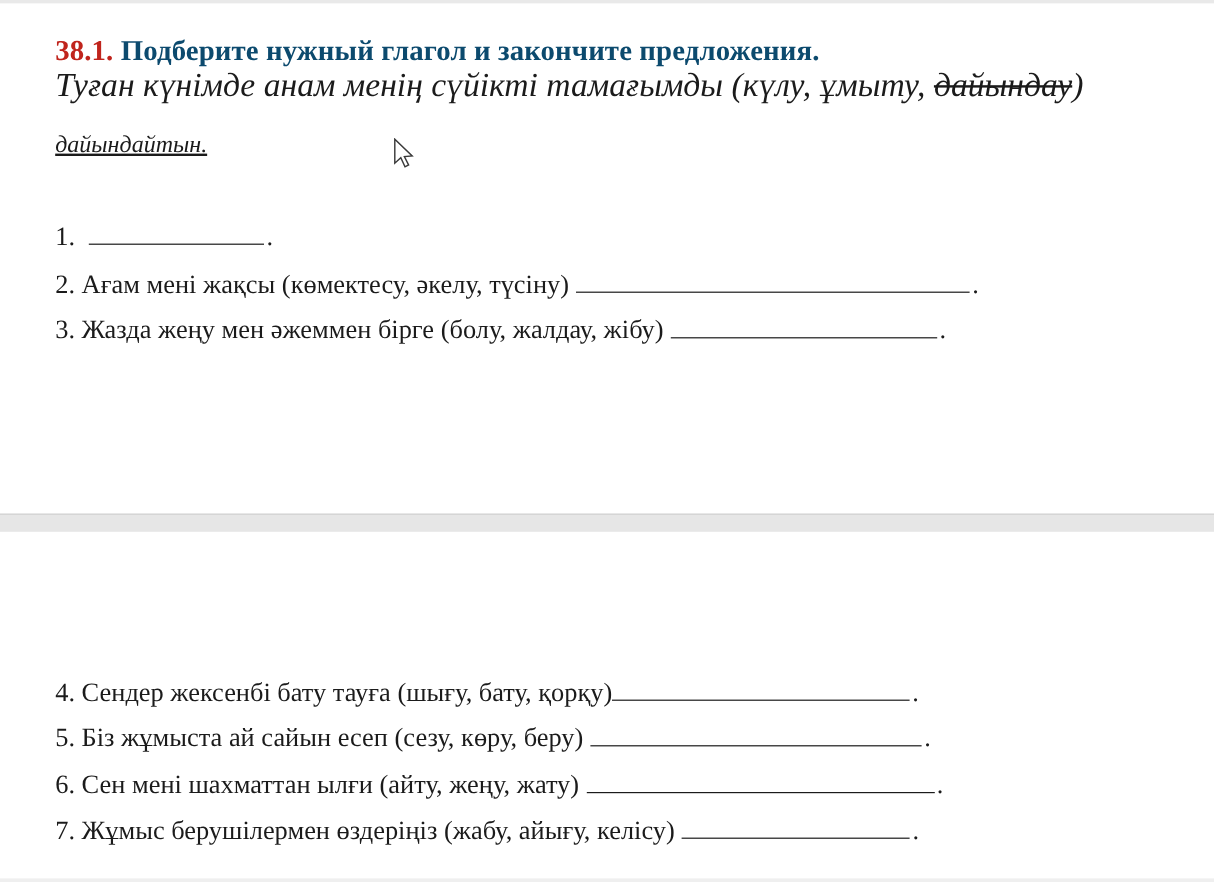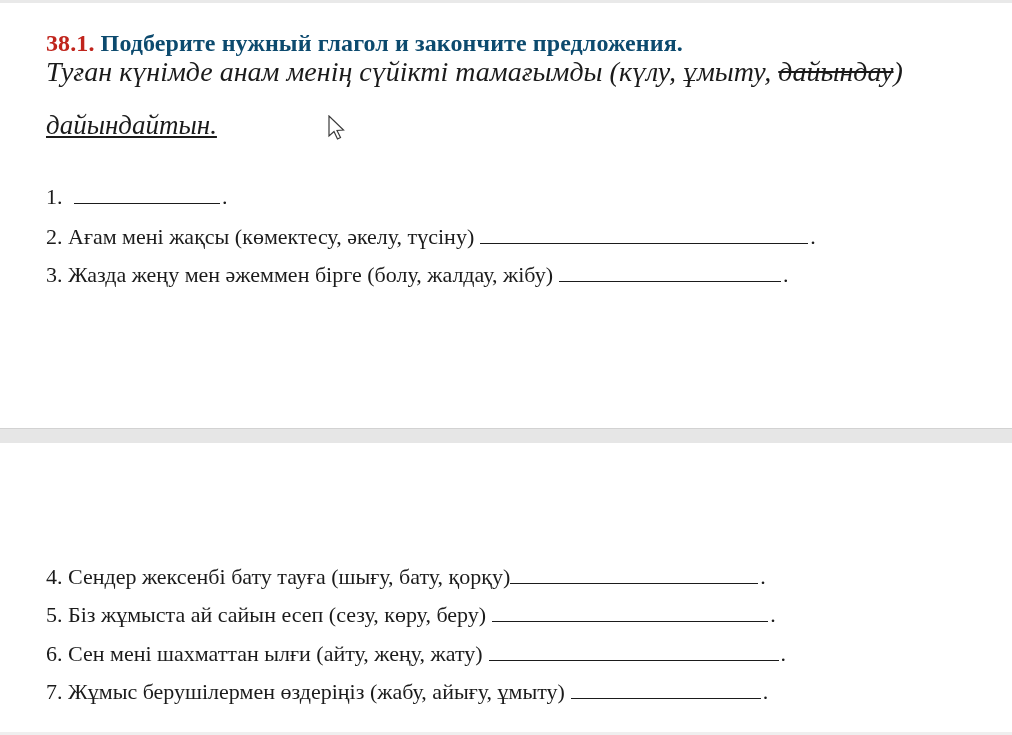--- a/index.html
+++ b/index.html
@@ -98,21 +98,21 @@
     font-style: italic;
     white-space: nowrap;
   }
   .example-line .strike {
     text-decoration: line-through;
   }
   .example-answer {
     position: absolute;
     left: 46px;
     top: 110px;
-    font-size: 27px;
+    font-size: 20px;
     font-style: italic;
     text-decoration: underline;
     white-space: nowrap;
   }
 
   
   .ex {
     position: absolute;
     left: 46px;
     font-size: 22px;
@@ -182,16 +182,16 @@
 
   <div class="ex" style="top:600px;">
     <span class="dot">5.</span>&nbsp;<span class="txt">Біз жұмыста ай сайын есеп (сезу, көру, беру)</span><span class="blank" style="width:276px"></span><span>.</span>
   </div>
 
   <div class="ex" style="top:639px;">
     <span class="dot">6.</span>&nbsp;<span class="txt">Сен мені шахматтан ылғи (айту, жеңу, жату)</span><span class="blank" style="width:290px"></span><span>.</span>
   </div>
 
   <div class="ex" style="top:677px;">
-    <span class="dot">7.</span>&nbsp;<span class="txt">Жұмыс берушілермен өздеріңіз (жабу, айығу, ұмыту)</span><span class="blank" style="width:190px"></span><span>.</span>
+    <span class="dot">7.</span>&nbsp;<span class="txt">Жұмыс берушілермен өздеріңіз (жабу, айығу, келісу)</span><span class="blank" style="width:190px"></span><span>.</span>
   </div>
 
 </div>
 
 </body></html>

